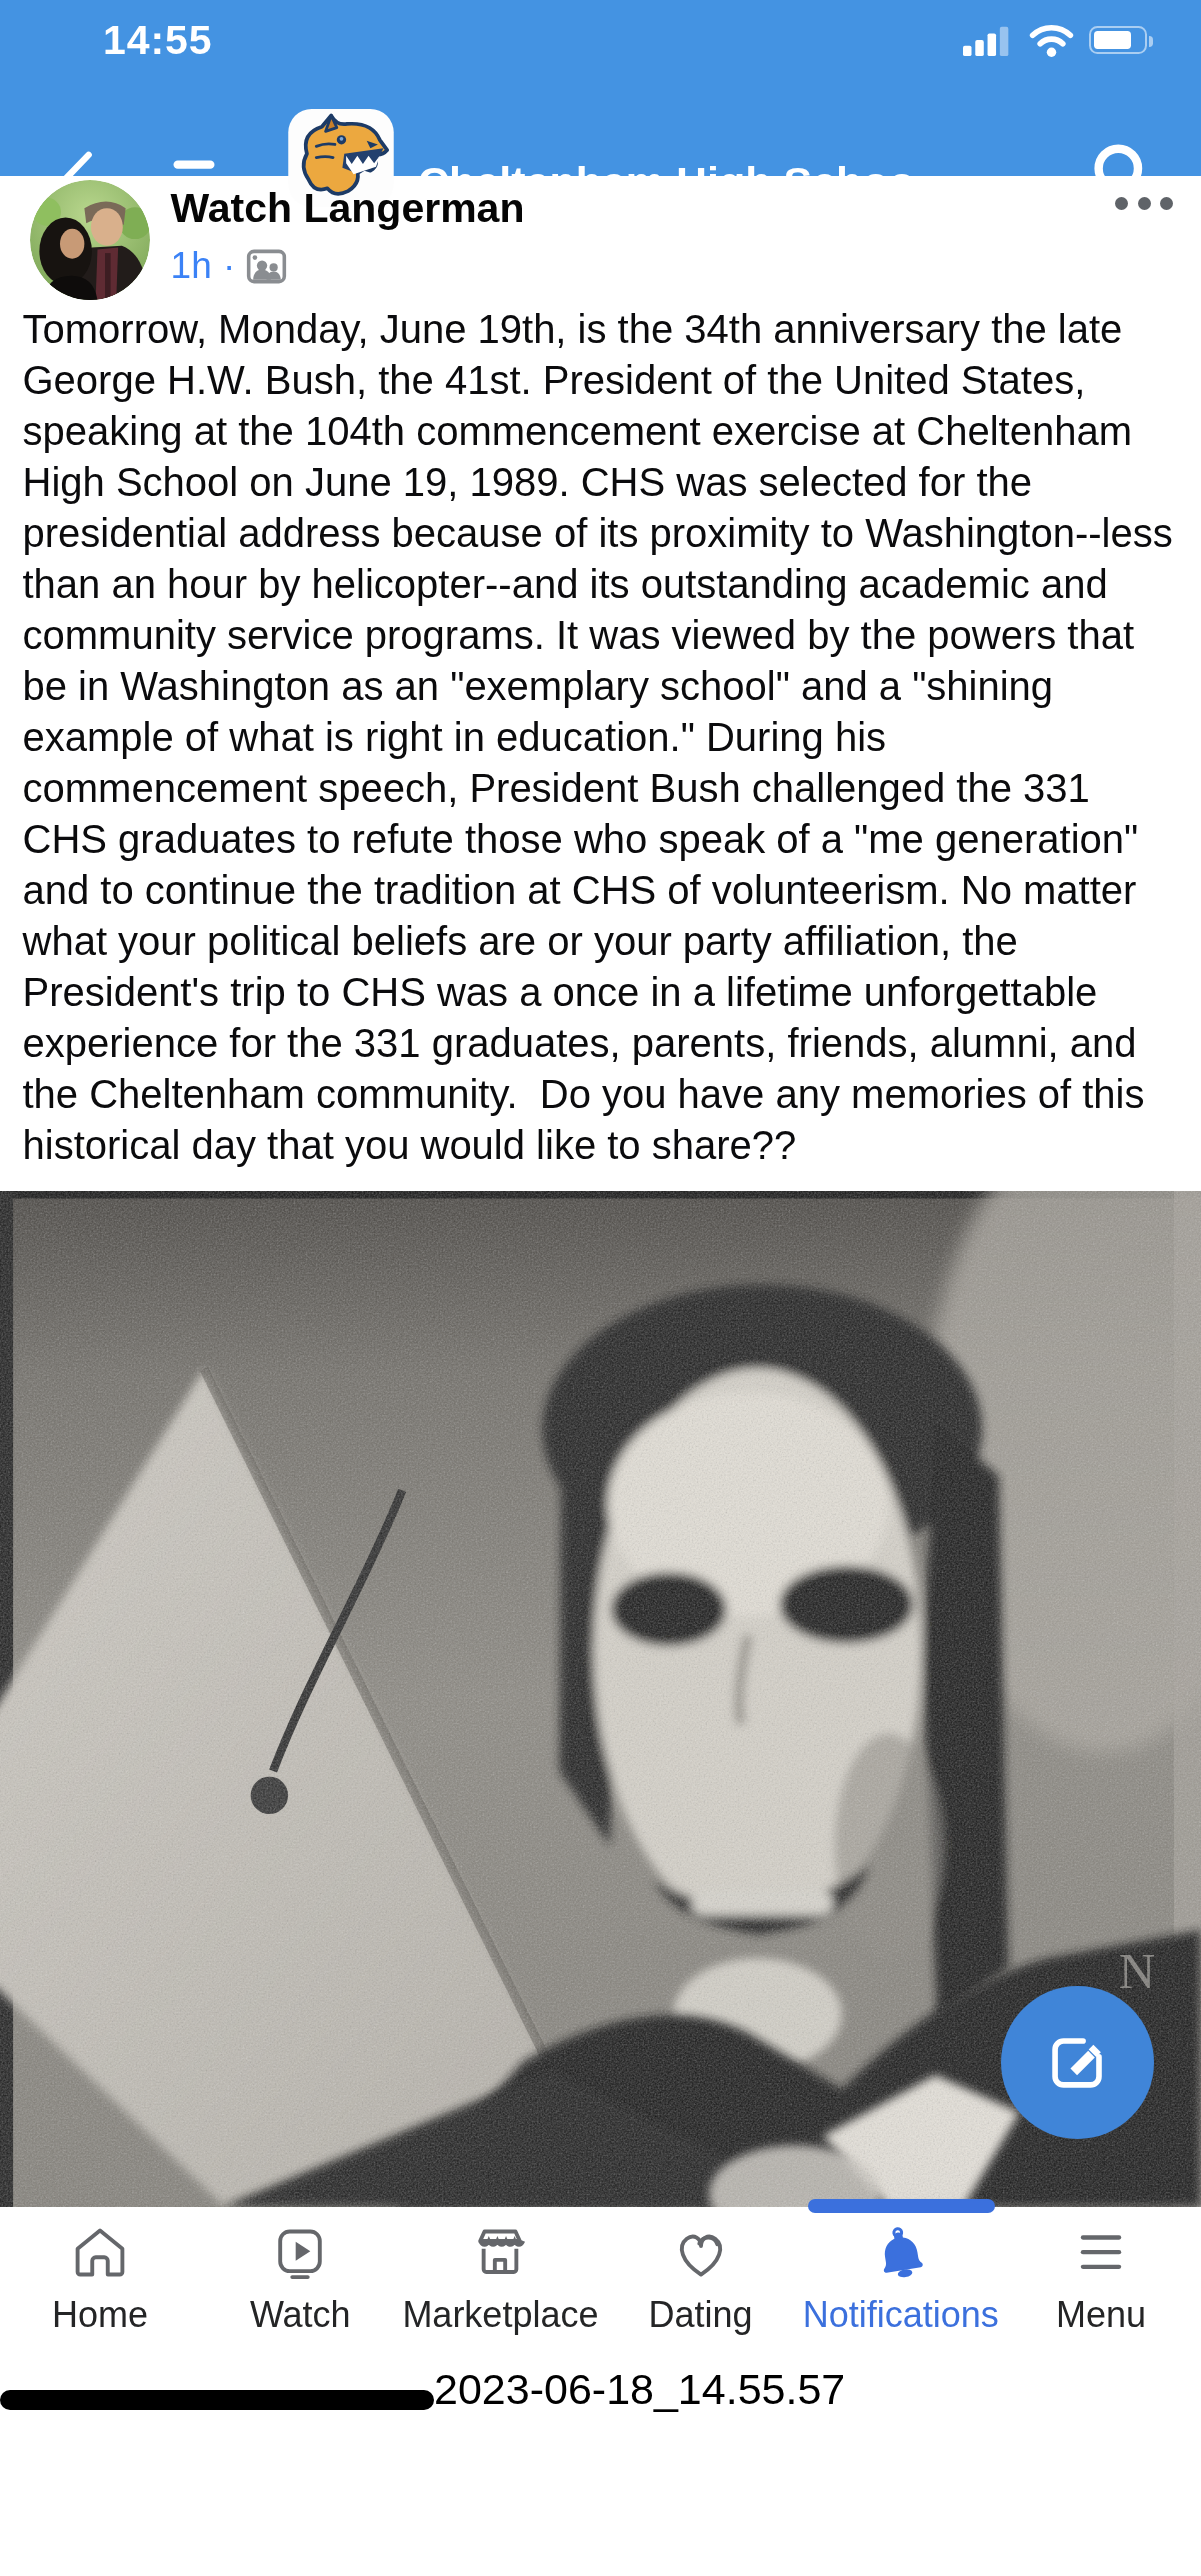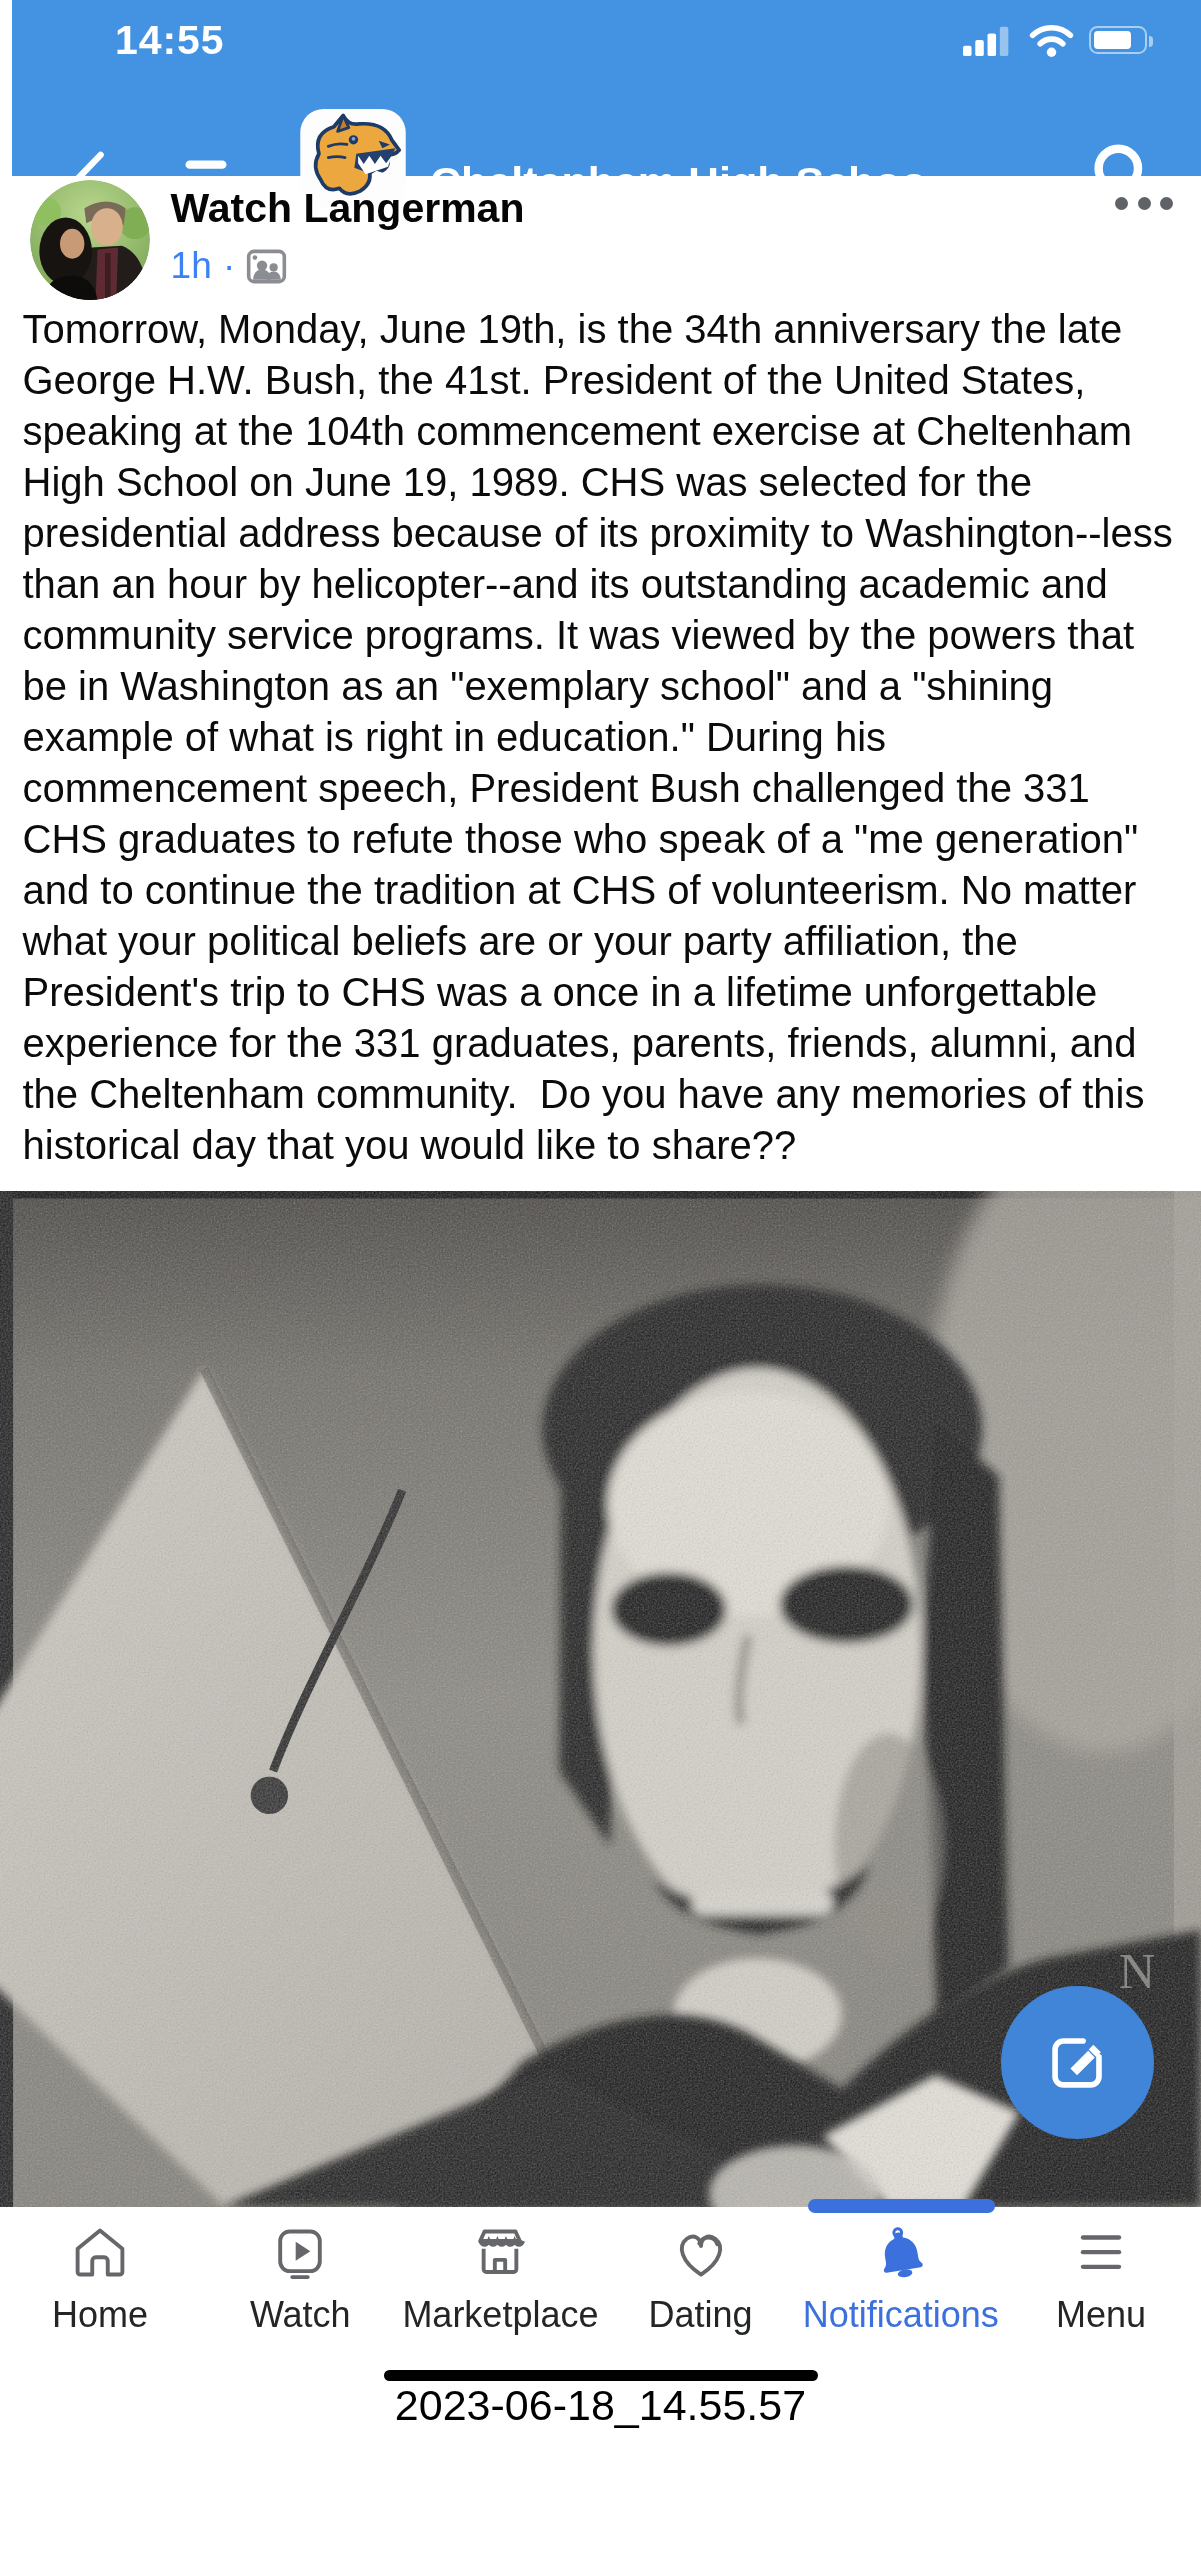--- a/index.html
+++ b/index.html
@@ -1,21 +1,21 @@
 <!DOCTYPE html>
 <html style="font-size:15px"><head>
 <meta charset="utf-8">
 <style>
   * { margin:0; padding:0; box-sizing:border-box; }
   html,body { background:#fff; }
   body { font-family:"Liberation Sans", sans-serif; }
   .screen { position:relative; width:1201px; height:2576px; background:#fff; overflow:hidden; }
 
   
-  .app-header { height:176px; background:#4493e2; color:#fff;margin-left:12px; }
+  .app-header { height:176px; background:#4493e2; color:#fff; }
   .status-bar { display:flex; align-items:center; justify-content:space-between; padding:13px 54px 0 103px; height:67px; }
   .time { font-size:41px; font-weight:bold; letter-spacing:0.9px; }
   .status-icons { display:flex; align-items:center; gap:13px; }
   .battery { position:relative; width:58px; height:28px; border:2.8px solid rgba(255,255,255,.55); border-radius:8.4px; }
   .battery .fill { position:absolute; left:2.8px; top:2.8px; bottom:2.8px; width:68%; background:#fff; border-radius:3.7px; }
   .battery .nub { position:absolute; right:-8.4px; top:7.5px; width:4.7px; height:11.2px; background:rgba(255,255,255,.55); border-radius:0 3.7px 3.7px 0; }
   .nav-row { display:flex; align-items:flex-end; height:140px; padding:0 41px 0 49px; }
   .icon-btn { background:none; border:none; cursor:pointer; display:flex; align-items:center; justify-content:center; }
   .back-btn { width:56px; }
   .burger-btn { width:65px; margin-left:56px; }
@@ -41,21 +41,21 @@
   .fab { position:absolute; left:1001px; top:795px; width:153px; height:153px; border-radius:50%; background:#4085d8; border:none; cursor:pointer; display:flex; align-items:center; justify-content:center; }
 
   
   .bottom-nav { position:relative; height:142px; background:#fff; display:flex; }
   .nav-indicator { position:absolute; top:-8.4px; left:808px; width:187px; height:14px; border-radius:7.5px; background:#3b70dd; }
   .nav-item { flex:1; display:flex; flex-direction:column; align-items:center; justify-content:flex-start; padding-top:15px; background:none; border:none; cursor:pointer; gap:9.4px; }
   .nav-label { font-size:36px; color:#242526; }
   .nav-item.active .nav-label { color:#3b70dd; }
 
   
-  .shot-footer { height:81px; background:#fff; display:flex; flex-direction:column; align-items:center; }
+  .shot-footer { height:81px; background:#fff; display:flex; flex-direction:row; align-items:center; }
   .handle-bar { width:434px; height:20.6px; border-radius:11.2px; background:#000; margin-top:20.6px; }
   .filename { font-size:43px; color:#000; margin-top:0px; }
 </style>
 </head>
 <body>
 
 <div class="screen">
 
   <header class="app-header">
     <div class="status-bar">

